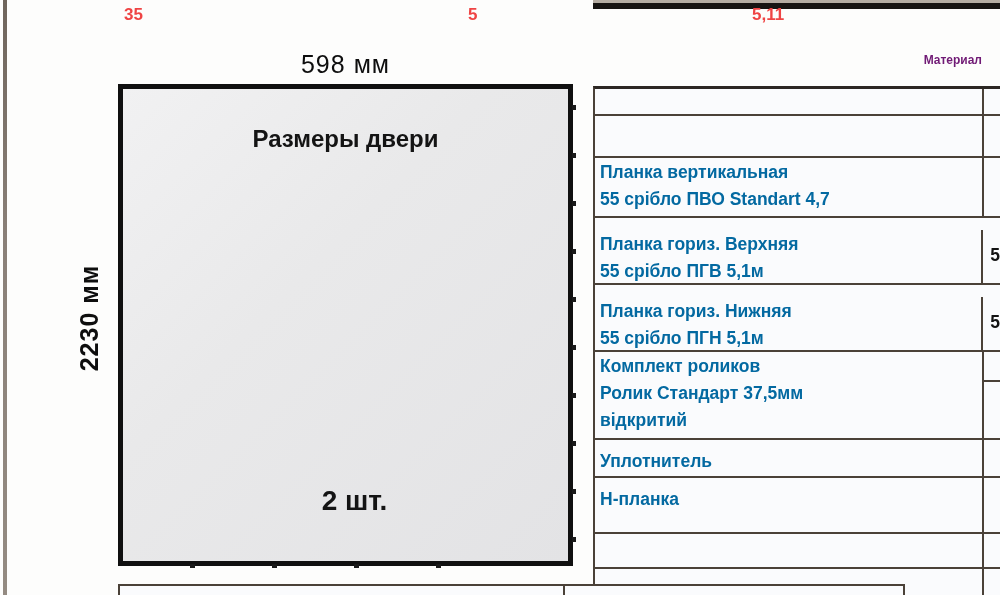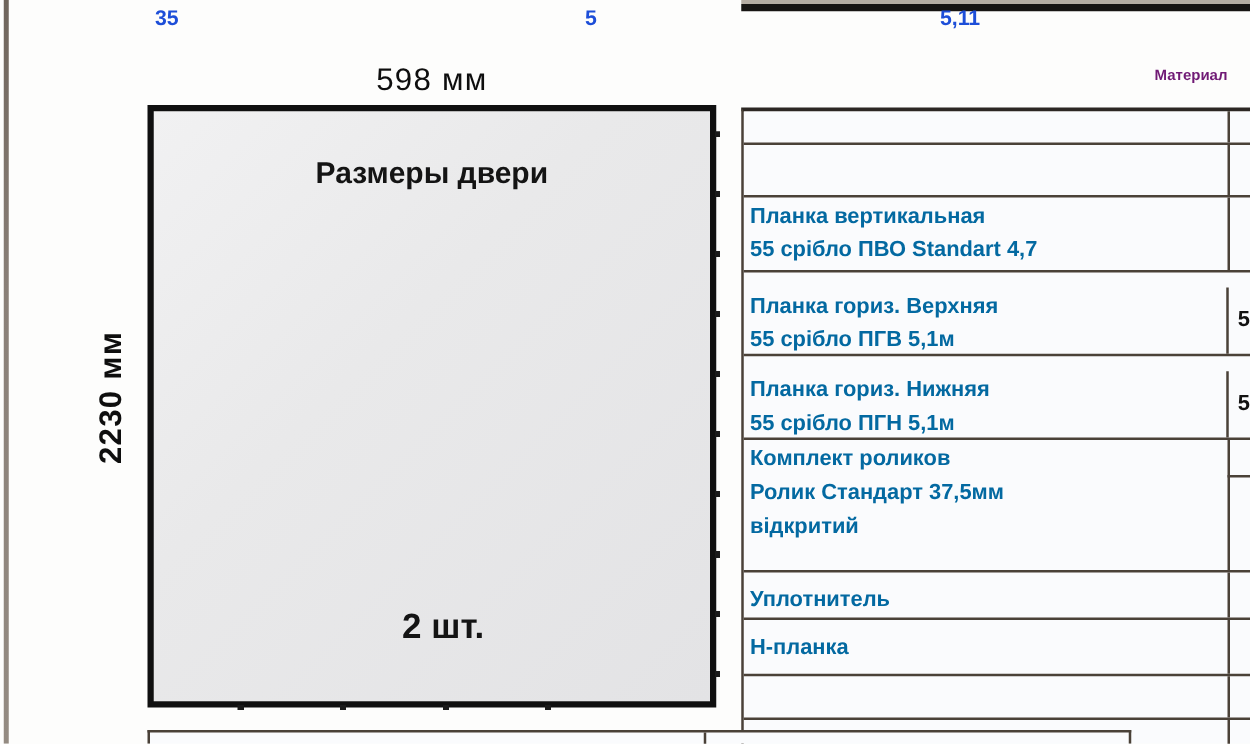--- a/index.html
+++ b/index.html
@@ -47,33 +47,33 @@
     box-sizing: border-box; border-top: 3px solid #2c2723; border-left: 2px solid #4a4138;
     background: #fafbfd; }
   .trow { display: flex; box-sizing: border-box; border-bottom: 2px solid #4a4138; }
   .cell { box-sizing: border-box; }
   .cell.name { width: 387px; padding: 1px 4px 0 5px; white-space: pre-line;
     font-size: 17.5px; font-weight: bold; color: #0369a1; line-height: 27px; overflow: hidden; }
   .cell.val { flex: 1; border-left: 2px solid #4a4138; position: relative;
     padding: 1px 0 0 7px; font-size: 17.5px; font-weight: bold; color: #121212;
     line-height: 27px; overflow: visible; white-space: nowrap; }
   .h27 { height: 27px; } .h42 { height: 42px; } .h60 { height: 60px; }
-  .h55 { height: 55px; margin-top: 12px; } .h83 { height: 106px; } .h38 { height: 38px; }
-  .h45 { height: 45px; } .h35 { height: 35px; } .h32 { height: 32px; }
+  .h55 { height: 55px; margin-top: 12px; } .h83 { height: 88px; } .h38 { height: 38px; }
+  .h45 { height: 56px; } .h35 { height: 35px; } .h32 { height: 32px; }
   .pad-single .name { padding-top: 8px; }
   .val-split { position: absolute; left: -2px; right: 0; top: 28px; height: 2px;
     background: #4a4138; }
   .trow.r4 .val, .trow.r5 .val { padding-top: 12px; }
 
   
   .bottom-table { position: absolute; left: 118px; top: 584px; width: 787px; height: 11px;
     box-sizing: border-box; border: 2px solid #4a4138; border-bottom: none;
     background: #fafbfd; }
   .bt-divider { position: absolute; top: 0; width: 2px; height: 11px; background: #4a4138; }
-  .bt-text { position: absolute; top: 5px; font-size: 17px; font-weight: bold; color: #1d4ed8;
+  .bt-text { position: absolute; top: 5px; font-size: 17px; font-weight: bold; color: #ef4444;
     white-space: nowrap; text-align: center; }
 </style>
 </head>
 <body>
 
 <div class="canvas">
 
   <div class="left-edge"></div>
   <div class="top-bar"></div>
 

